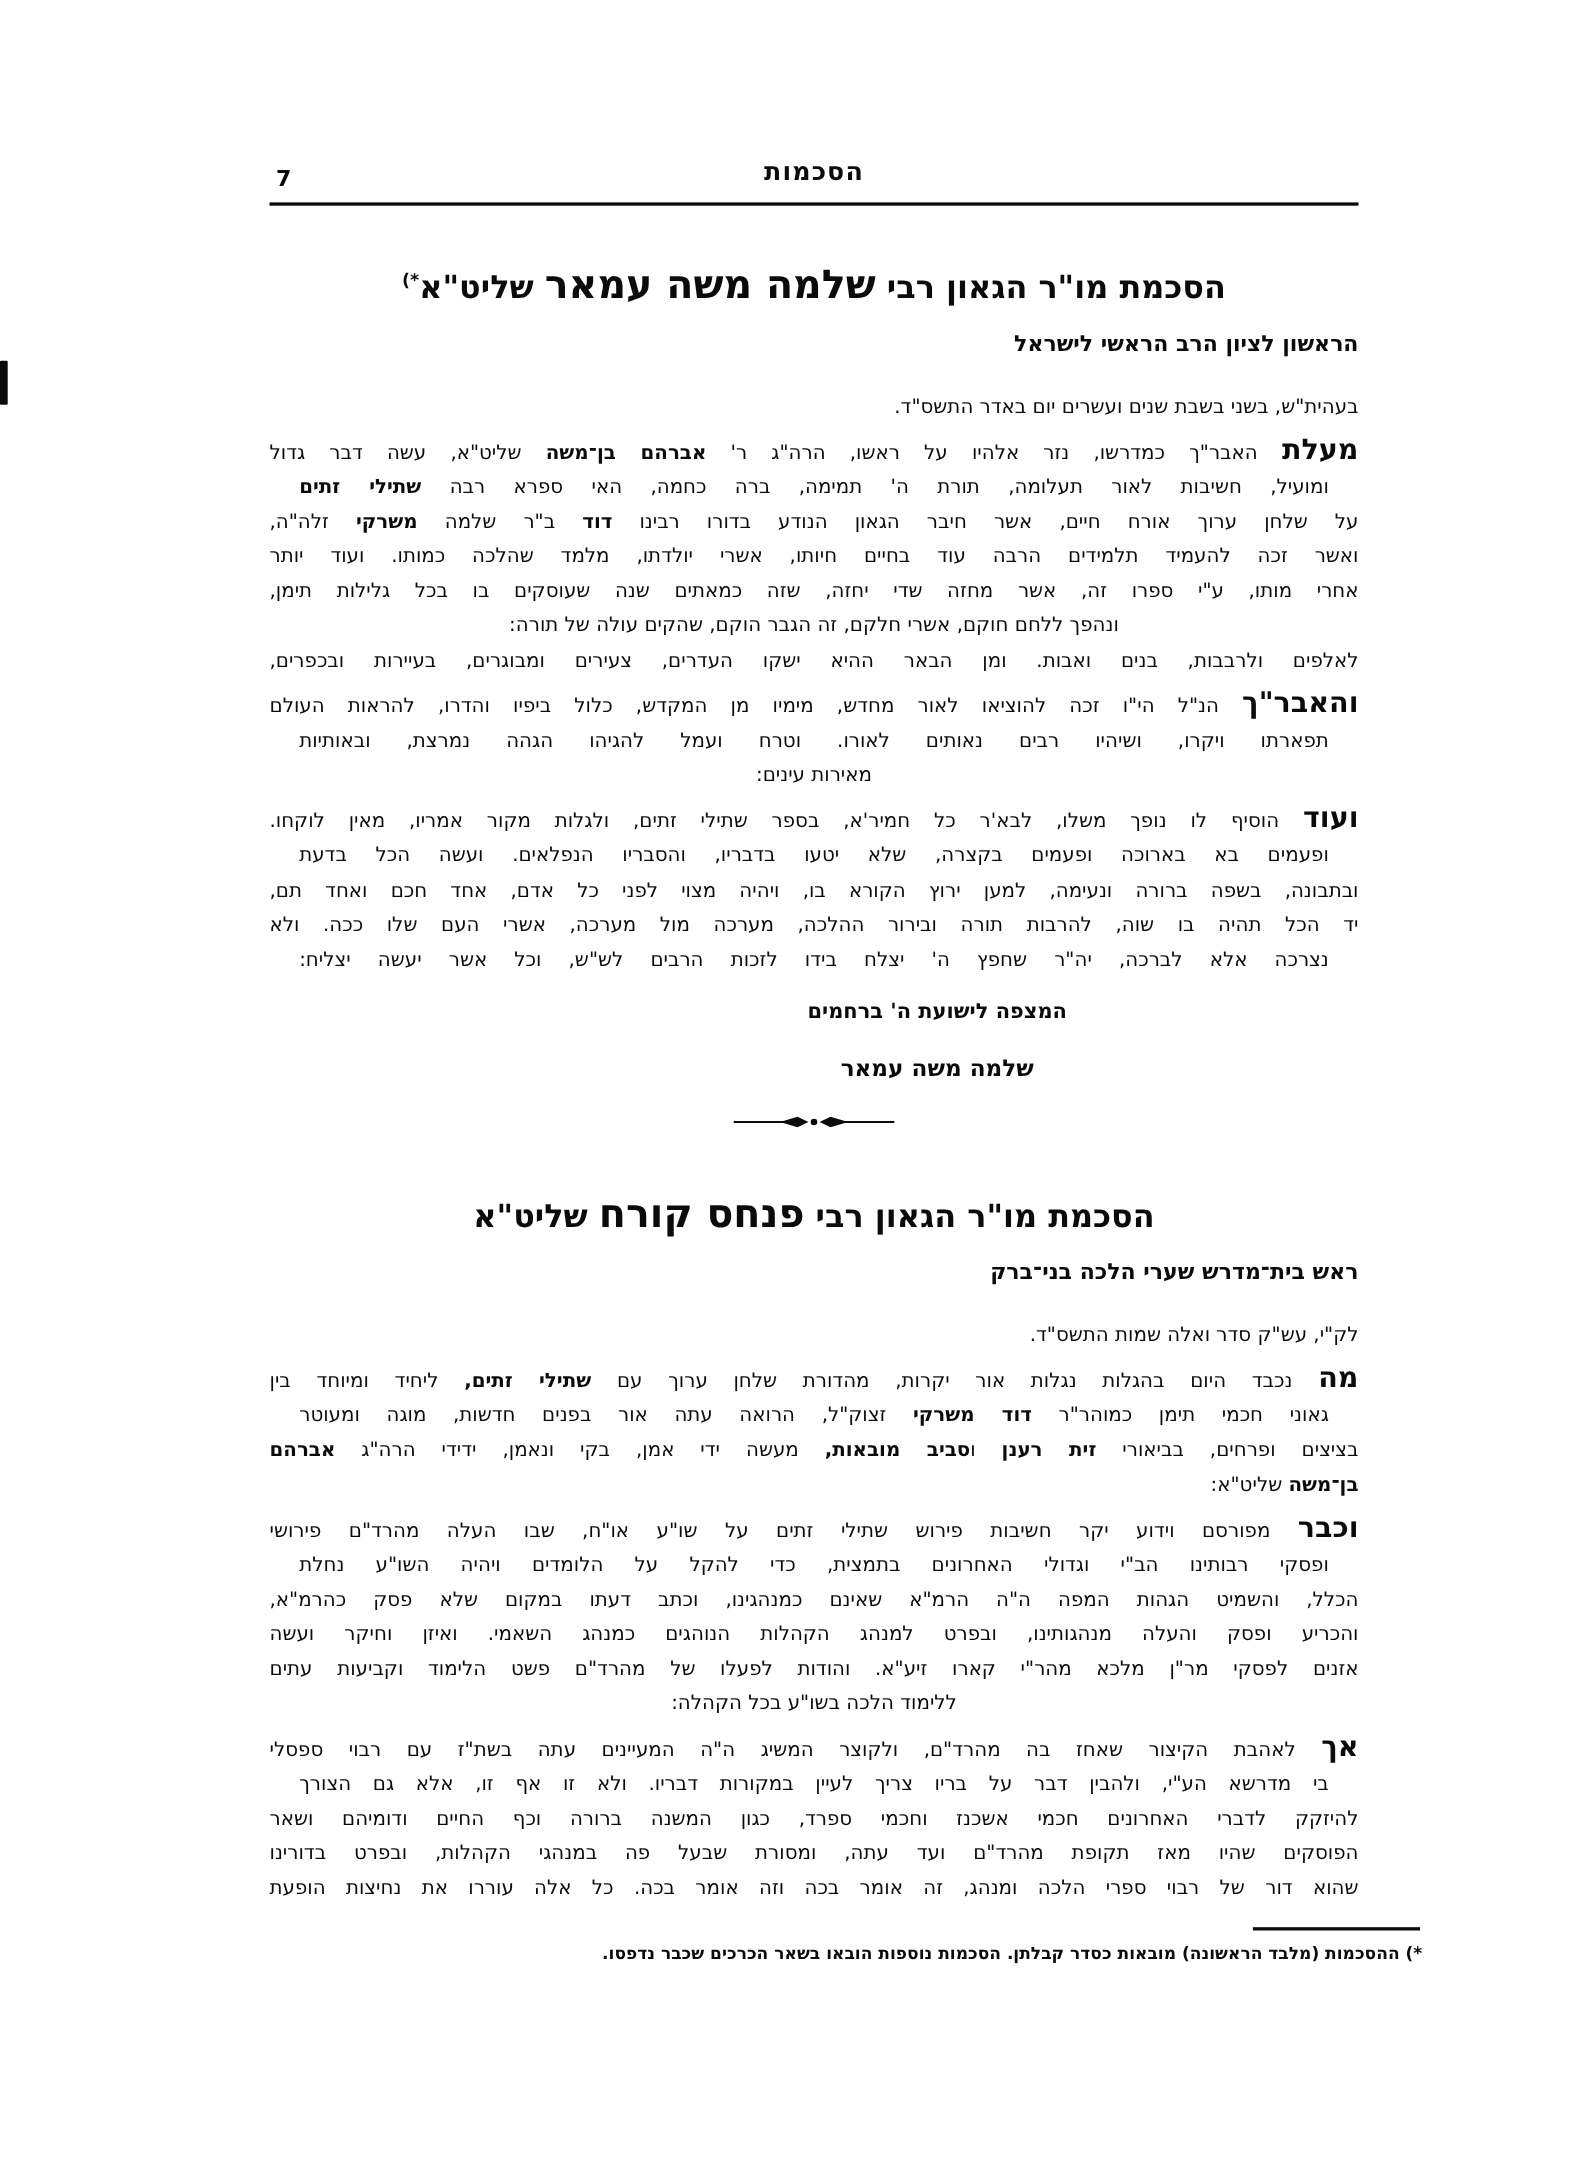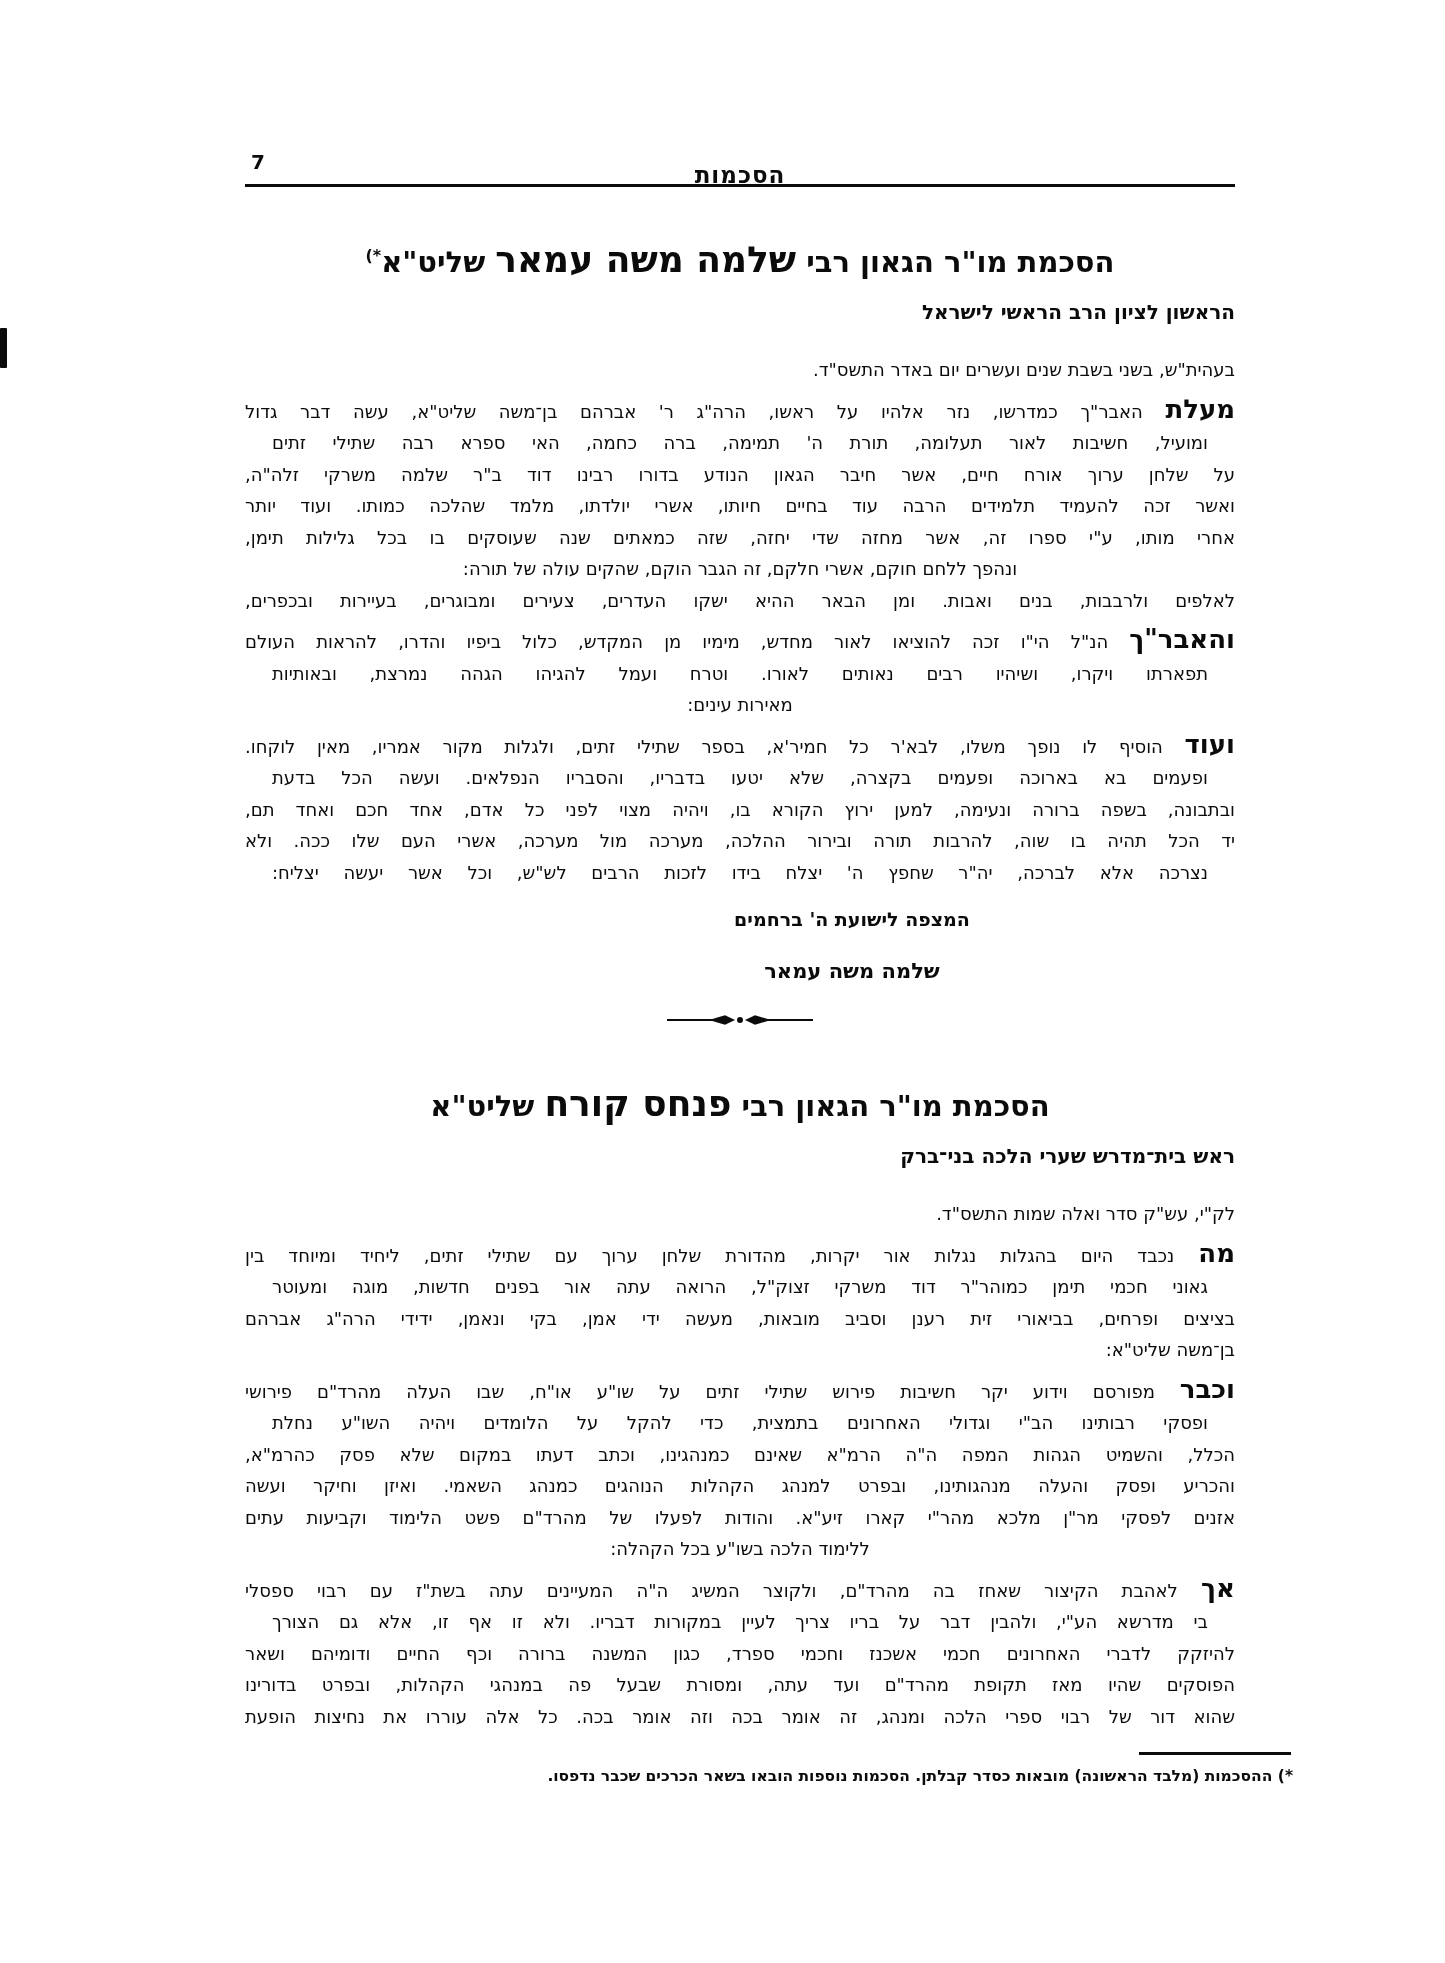--- a/index.html
+++ b/index.html
@@ -7,36 +7,36 @@
     width:1445px;height:1963px;position:relative;overflow:hidden;
     font-family:"DejaVu Sans",sans-serif;color:#0b0b0b;
     -webkit-font-smoothing:antialiased;
   }
   .text-block{
     position:absolute;left:245px;top:140px;width:990px;direction:rtl;
   }
   
   .page-header{position:relative;height:44px;border-bottom:3px solid #0b0b0b;}
   .page-num{position:absolute;left:6px;top:10px;font-size:20px;font-weight:bold;direction:ltr;}
-  .header-title{position:absolute;left:0;right:0;top:22px;text-align:center;font-size:23px;font-weight:bold;letter-spacing:1px;}
+  .header-title{position:absolute;left:0;right:0;top:4px;text-align:center;font-size:23px;font-weight:bold;letter-spacing:1px;}
   
   .sec-title{margin-top:52px;text-align:center;font-weight:bold;font-size:29px;white-space:nowrap;}
   .sec-title .title-name{font-size:36px;}
   .sec-title sup{font-size:0.55em;font-weight:bold;}
   .sec-subtitle{margin-top:20px;text-align:right;font-weight:bold;font-size:20px;}
   .date-line{margin-top:30px;font-size:18px;text-align:right;white-space:nowrap;line-height:31.5px;}
   
   .paras{margin-top:6px;}
   .para{margin-top:8px;}
   .line{font-size:18px;line-height:31.5px;white-space:nowrap;}
   .line.j{text-align:justify;text-align-last:justify;}
   .line.ji{text-align:justify;text-align-last:justify;margin:0 27px;}
   .line.c{text-align:center;}
   .line.r{text-align:right;}
-  .line span.b{font-weight:normal;}
+  .line span.b{font-weight:bold;}
   .line span.lead{font-weight:bold;font-size:26px;}
   
   .signature{margin-top:16px;text-align:center;transform:translateX(112px);}
   .sig-line{font-weight:bold;font-size:19px;line-height:30px;margin-top:16px;}
   .sig-name{font-size:21px;margin-top:22px;}
   
   .divider-wrap{margin:26px auto 0 auto;text-align:center;}
   
   .footnote{position:absolute;left:245px;top:1752px;width:1048px;direction:rtl;}
   .fn-rule{width:152px;height:3px;background:#0b0b0b;margin-left:auto;margin-right:2px;}

